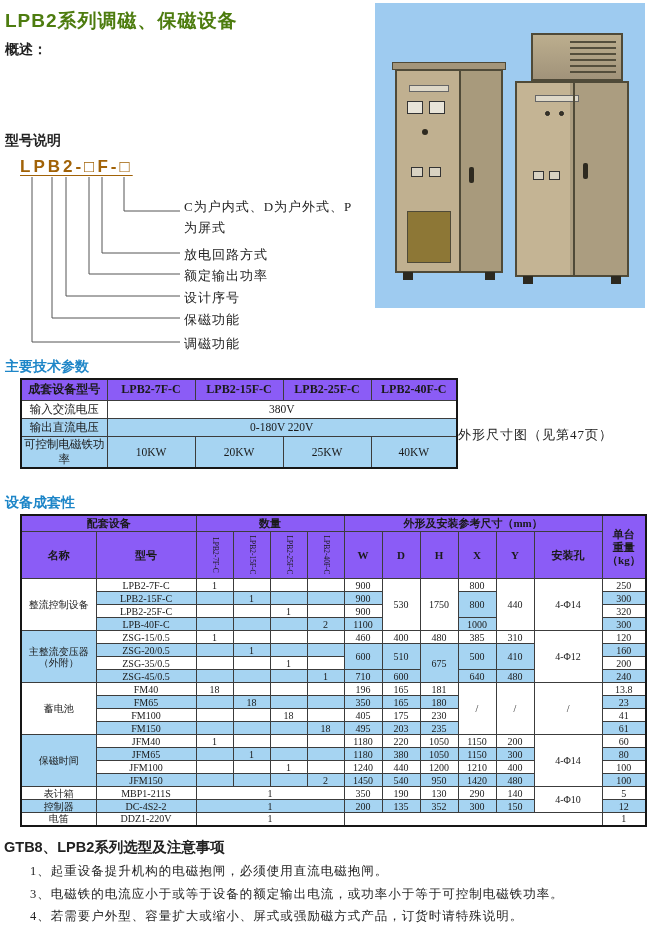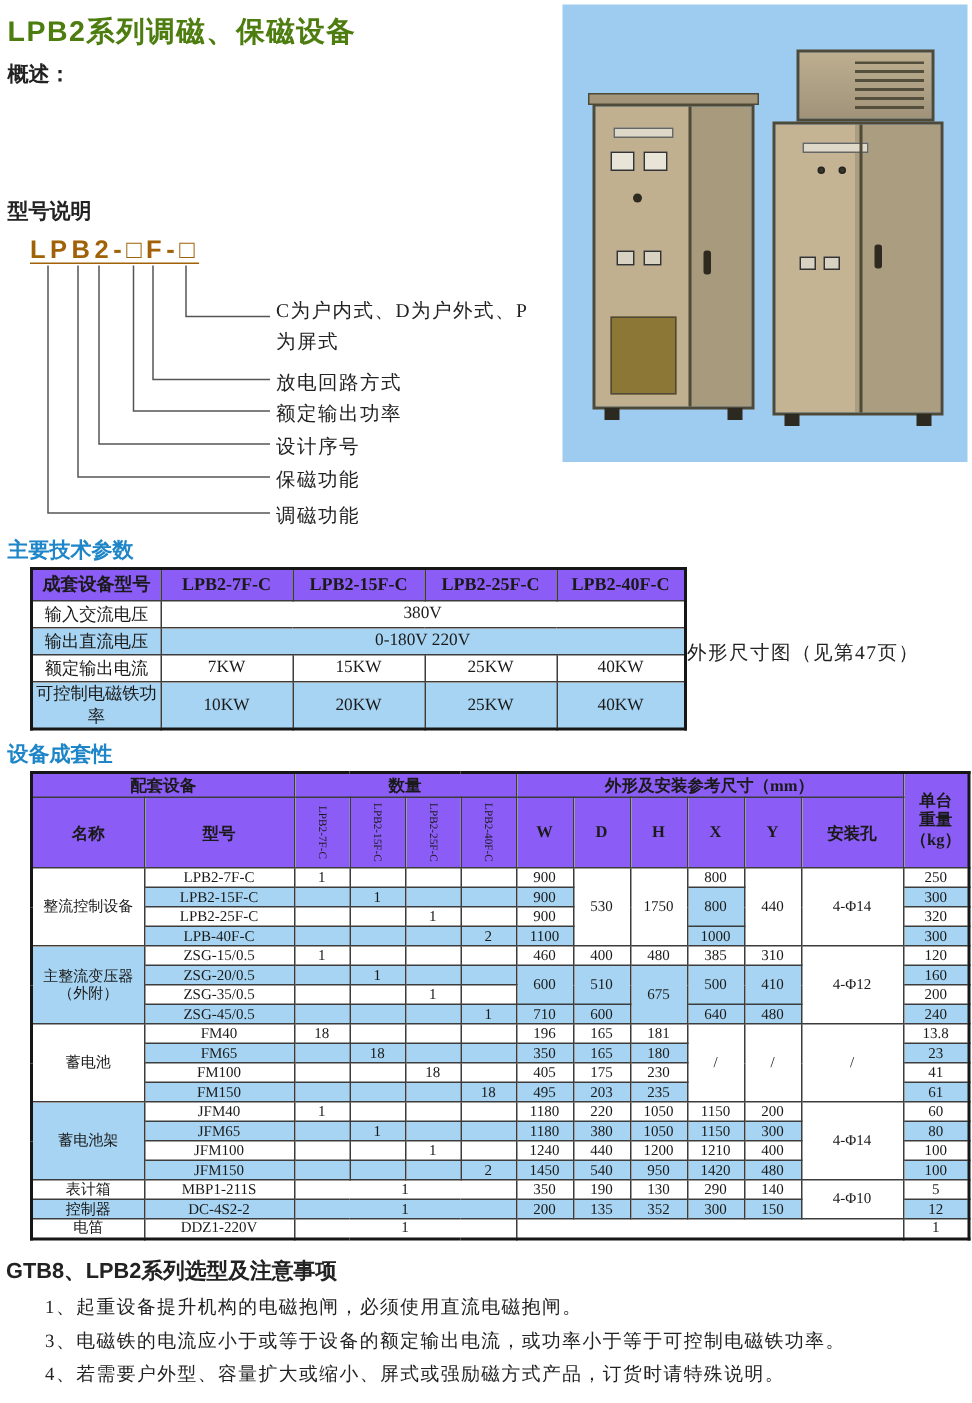--- a/index.html
+++ b/index.html
@@ -173,27 +173,20 @@
       </thead>
       <tbody>
         <tr>
           <td>输入交流电压</td>
           <td colspan="4">380V</td>
         </tr>
         <tr class="b">
           <td>输出直流电压</td>
           <td colspan="4">0-180V  220V</td>
         </tr>
-        <tr>
-          <td>额定输出电流</td>
-          <td>7KW</td>
-          <td>15KW</td>
-          <td>25KW</td>
-          <td>40KW</td>
-        </tr>
         <tr class="b">
           <td>可控制电磁铁功率</td>
           <td>10KW</td>
           <td>20KW</td>
           <td>25KW</td>
           <td>40KW</td>
         </tr>
       </tbody>
     </table>
 
@@ -384,21 +377,21 @@
           <td></td>
           <td></td>
           <td></td>
           <td>18</td>
           <td>495</td>
           <td>203</td>
           <td>235</td>
           <td>61</td>
         </tr>
         <tr>
-          <td rowspan="4" class="b">蓄电池架</td>
+          <td rowspan="4" class="b">保磁时间</td>
           <td>JFM40</td>
           <td>1</td>
           <td></td>
           <td></td>
           <td></td>
           <td>1180</td>
           <td>220</td>
           <td>1050</td>
           <td>1150</td>
           <td>200</td>

